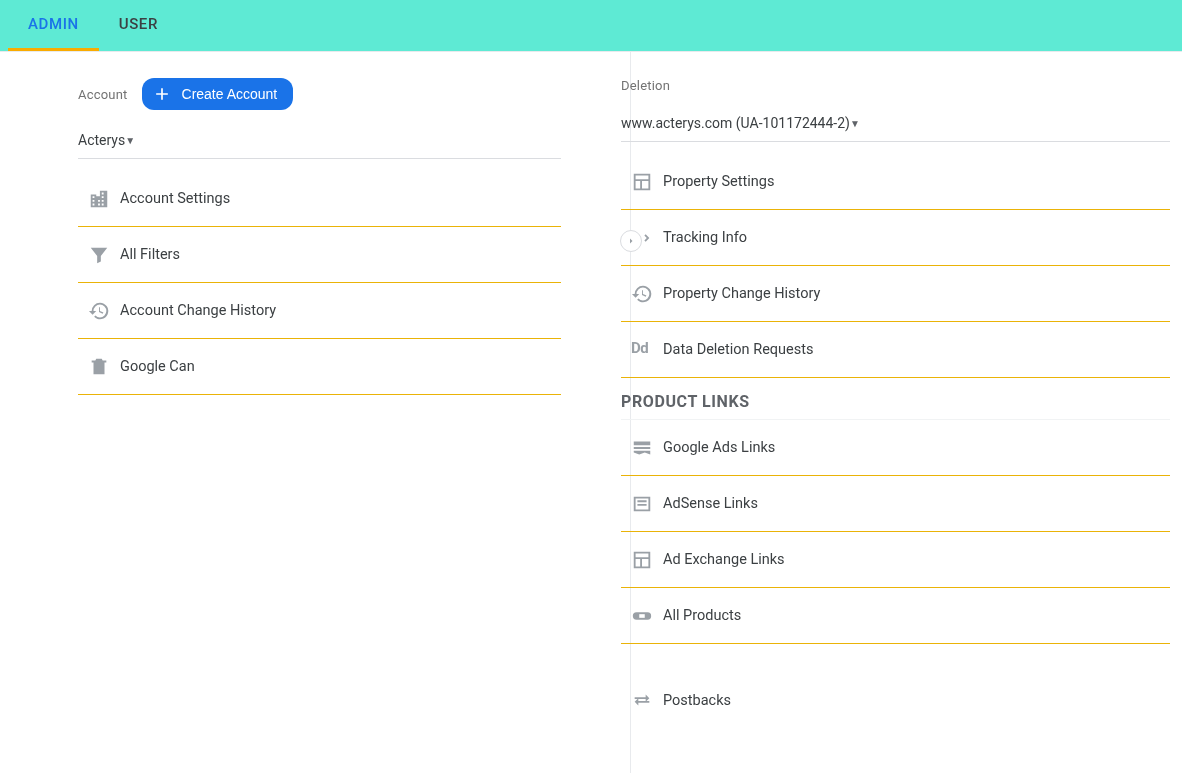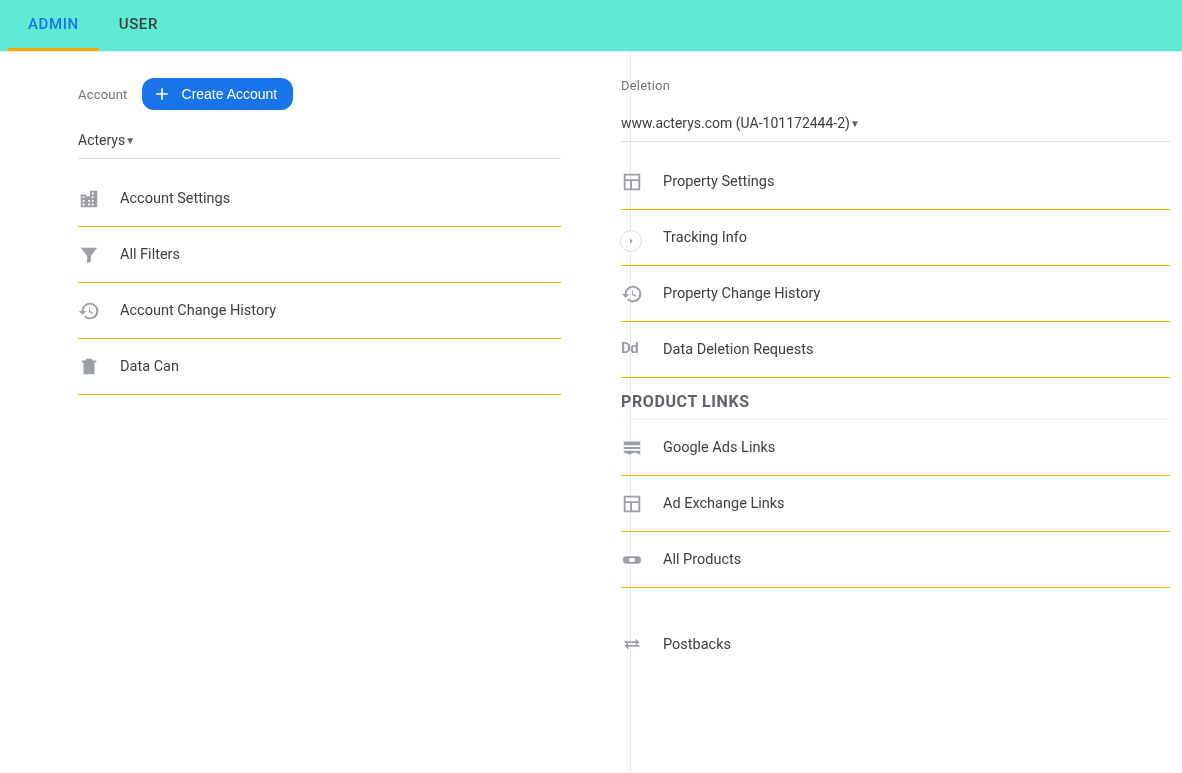--- a/index.html
+++ b/index.html
@@ -92,21 +92,21 @@
   .menu-item {
     display: flex;
     align-items: center;
     height: 56px;
     border-bottom: 1px solid #eab308;
     cursor: pointer;
   }
   .menu-item .icon-slot {
     width: 42px;
     display:flex;
-    justify-content:flex-start;
+    justify-content:center;
     align-items:center;
   }
   .menu-item .icon-slot svg,
   .menu-item .icon-slot .txt-icon { width: 22px; height: 22px; fill: #9aa0a6; color:#9aa0a6; }
   .txt-icon { font-weight:700; font-size:15px; letter-spacing:-0.5px; }
   .menu-item .label {
     font-size: 14.5px;
     color: #3c4043;
   }
   .section-title {
@@ -199,21 +199,21 @@
               </svg>
             </span>
           <span class="label">Account Change History</span>
         </li>
         <li class="menu-item">
           <span class="icon-slot">
               <svg viewBox="0 0 24 24">
                 <path d="M6 7h12v13H6V7zm3-4h6l1 2h4v2H4V5h4l1-2z"></path>
               </svg>
             </span>
-          <span class="label">Data Can</span>
+          <span class="label">Google Can</span>
         </li>
       </ul>
     </div>
   </div>
 
   <div class="column col-right">
     <div class="column-inner">
       <div class="col-header">
         <span class="col-label">Deletion</span>
       </div>
@@ -259,20 +259,28 @@
           <span class="icon-slot">
               <svg viewBox="0 0 24 24">
                 <path d="M3 5h18v4H3V5zm0 6h18v2H3v-2zm0 4h18v4l-6-2-6 2-6-2v-2z"></path>
               </svg>
             </span>
           <span class="label">Google Ads Links</span>
         </li>
         <li class="menu-item">
           <span class="icon-slot">
               <svg viewBox="0 0 24 24">
+                <path d="M3 4h18v16H3V4zm2 2v12h14V6H5zm2 2h10v2H7V8zm0 4h10v2H7v-2z"></path>
+              </svg>
+            </span>
+          <span class="label">AdSense Links</span>
+        </li>
+        <li class="menu-item">
+          <span class="icon-slot">
+              <svg viewBox="0 0 24 24">
                 <path d="M3 3h18v18H3V3zm2 2v4h14V5H5zm0 6v8h5v-8H5zm7 0v8h7v-8h-7z"></path>
               </svg>
             </span>
           <span class="label">Ad Exchange Links</span>
         </li>
         <li class="menu-item">
           <span class="icon-slot">
               <svg viewBox="0 0 24 24">
                 <rect x="2" y="8" width="20" height="8" rx="4"></rect>
                 <rect x="9" y="10" width="6" height="4" fill="#fff"></rect>

